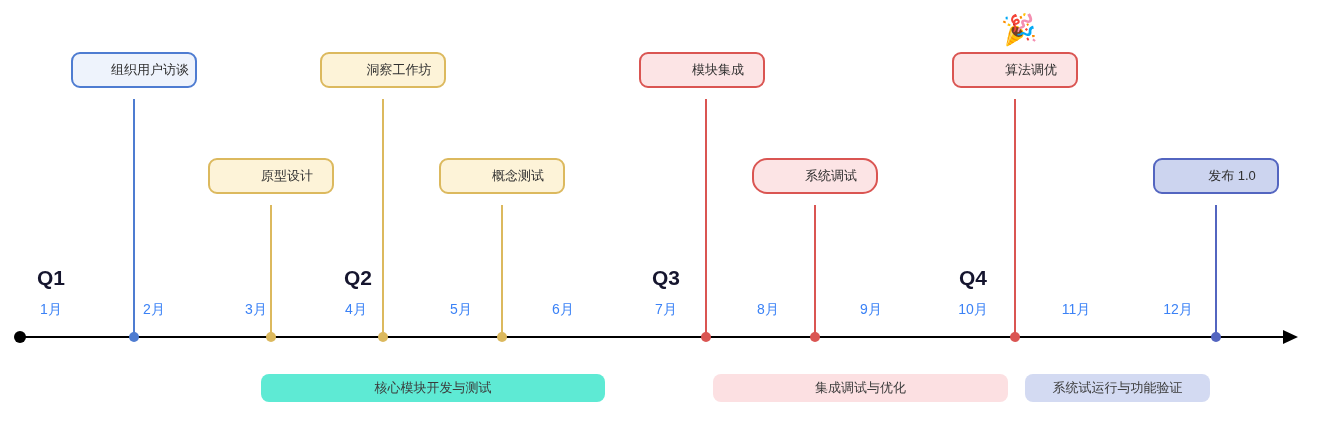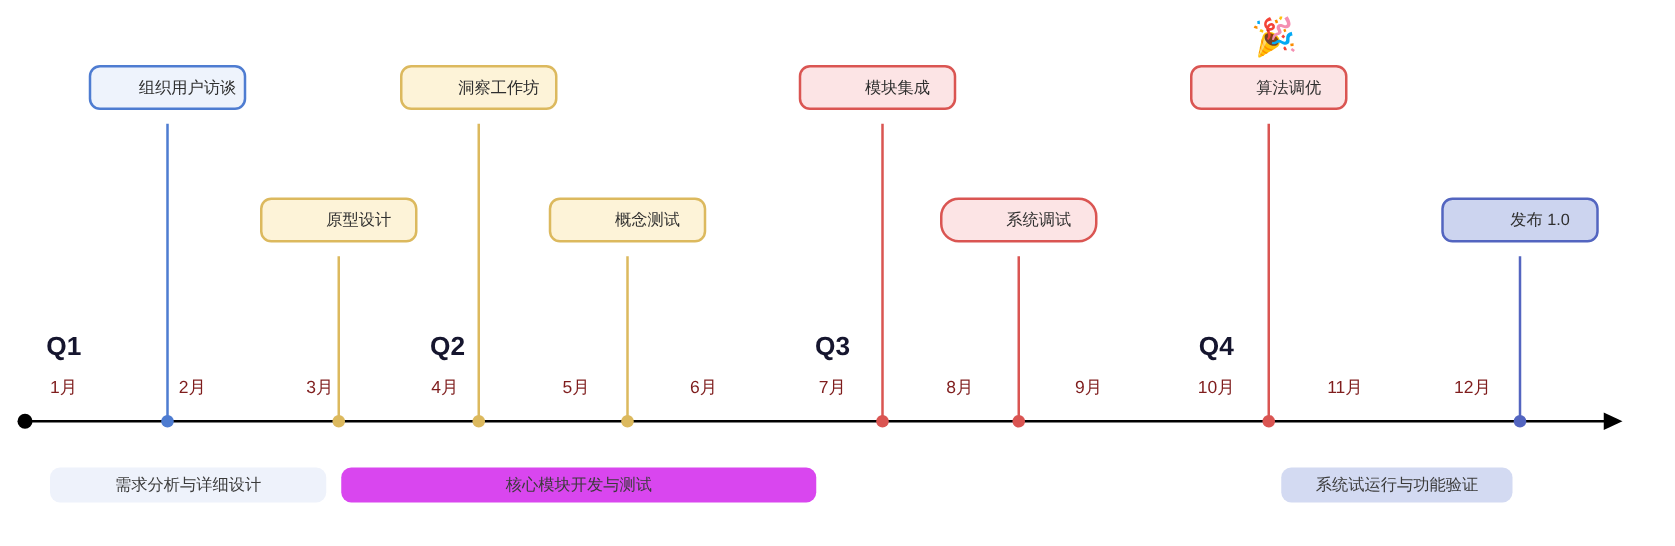--- a/index.html
+++ b/index.html
@@ -31,27 +31,27 @@
 
   .dot { position:absolute; top:332px; width:10px; height:10px; border-radius:50%;
     background:var(--border); z-index:3; }
 
   .emoji { position:absolute; left:1002px; top:16px; font-size:28px; line-height:1;
     transform:rotate(-8deg); z-index:4; }
 
   .quarter { position:absolute; top:266px; width:80px; text-align:center;
     font-size:21px; font-weight:bold; color:#15152e; }
   .month { position:absolute; top:301px; width:64px; text-align:center;
-    font-size:14px; color:#7f1d1d; }
+    font-size:14px; color:#3b82f6; }
 
   .phase { position:absolute; top:374px; height:28px; border-radius:8px;
     display:flex; align-items:center; justify-content:center;
     font-size:13px; color:#3b3b3b; }
   .phase-1 { left:40px;   width:221px; background:#eef2fb; }
-  .phase-2 { left:273px;  width:380px; background:#d946ef; }
+  .phase-2 { left:261px;  width:344px; background:#5eead4; }
   .phase-3 { left:713px;  width:295px; background:#fce0e2; }
   .phase-4 { left:1025px; width:185px; background:#d3daf2; }
 </style>
 </head>
 <body>
 
 <div class="canvas">
 
   <div class="stem top c-blue" style="left:133px;"></div>
   <div class="stem mid c-yellow" style="left:270px;"></div>
@@ -113,23 +113,23 @@
 
   <div class="dot c-blue" style="left:129px;"></div>
   <div class="dot c-yellow" style="left:266px;"></div>
   <div class="dot c-yellow" style="left:378px;"></div>
   <div class="dot c-yellow" style="left:497px;"></div>
   <div class="dot c-red" style="left:701px;"></div>
   <div class="dot c-red" style="left:810px;"></div>
   <div class="dot c-red" style="left:1010px;"></div>
   <div class="dot c-indigo" style="left:1211px;"></div>
 
-  <div class="phase phase-1">
-      <span>需求分析与详细设计</span>
-    </div>
   <div class="phase phase-2">
       <span>核心模块开发与测试</span>
+    </div>
+  <div class="phase phase-3">
+      <span>集成调试与优化</span>
     </div>
   <div class="phase phase-4">
       <span>系统试运行与功能验证</span>
     </div>
 
 </div>
 
 </body></html>

